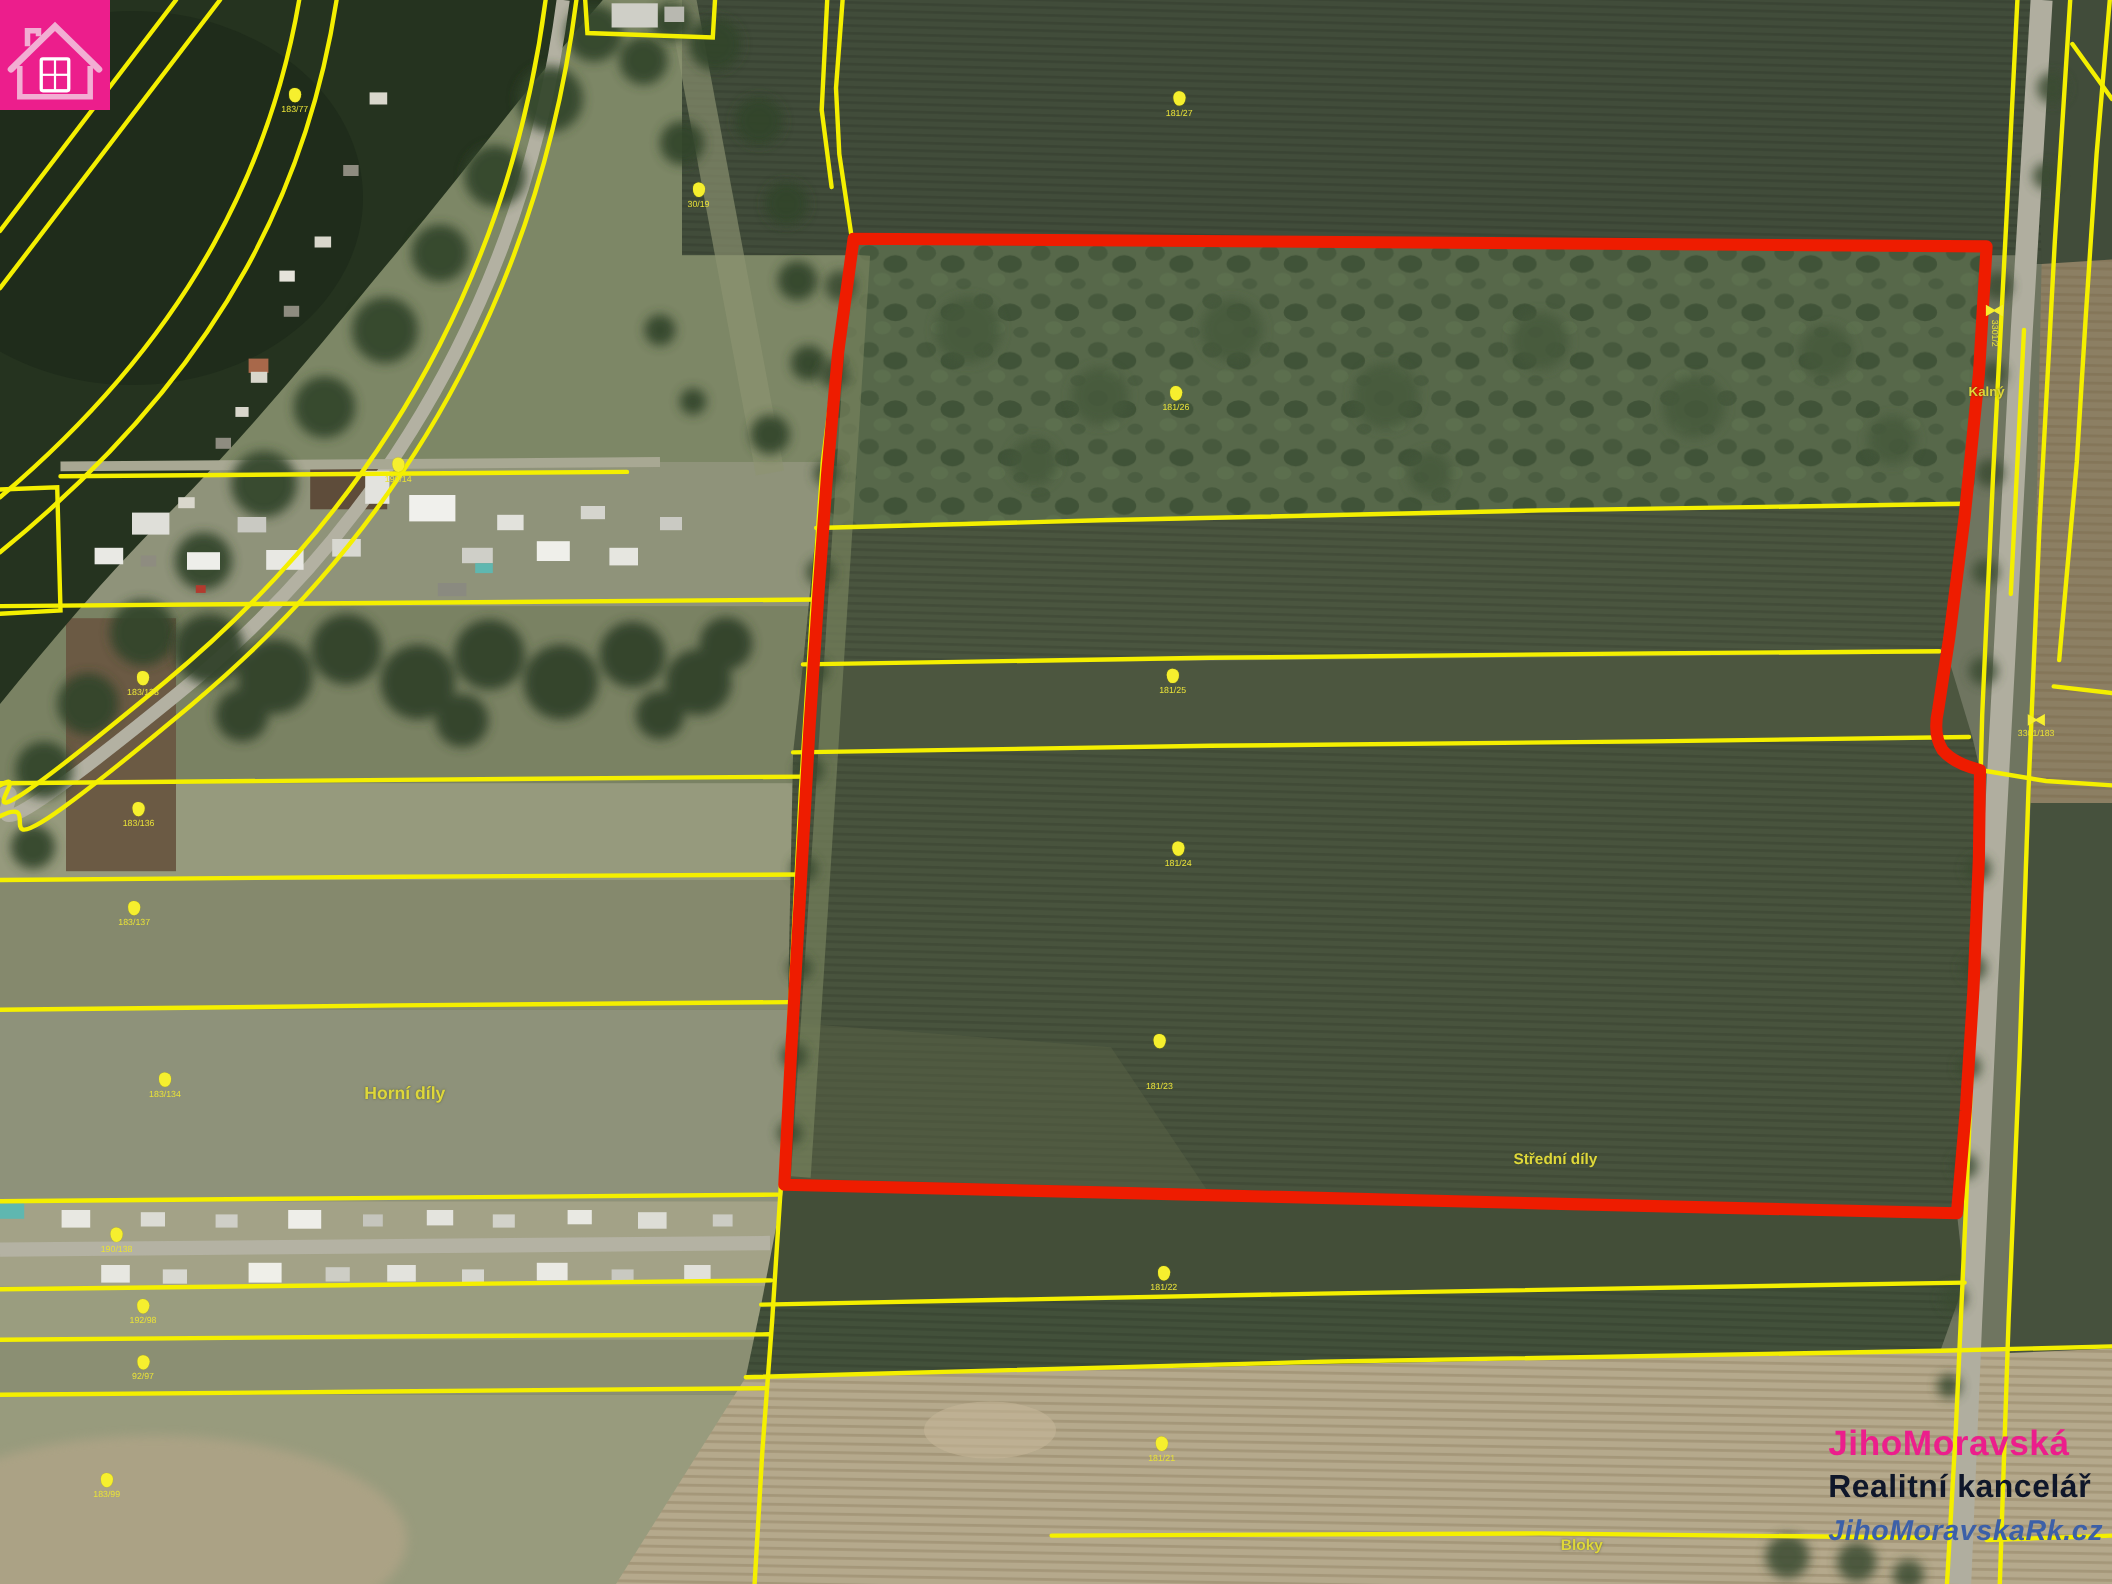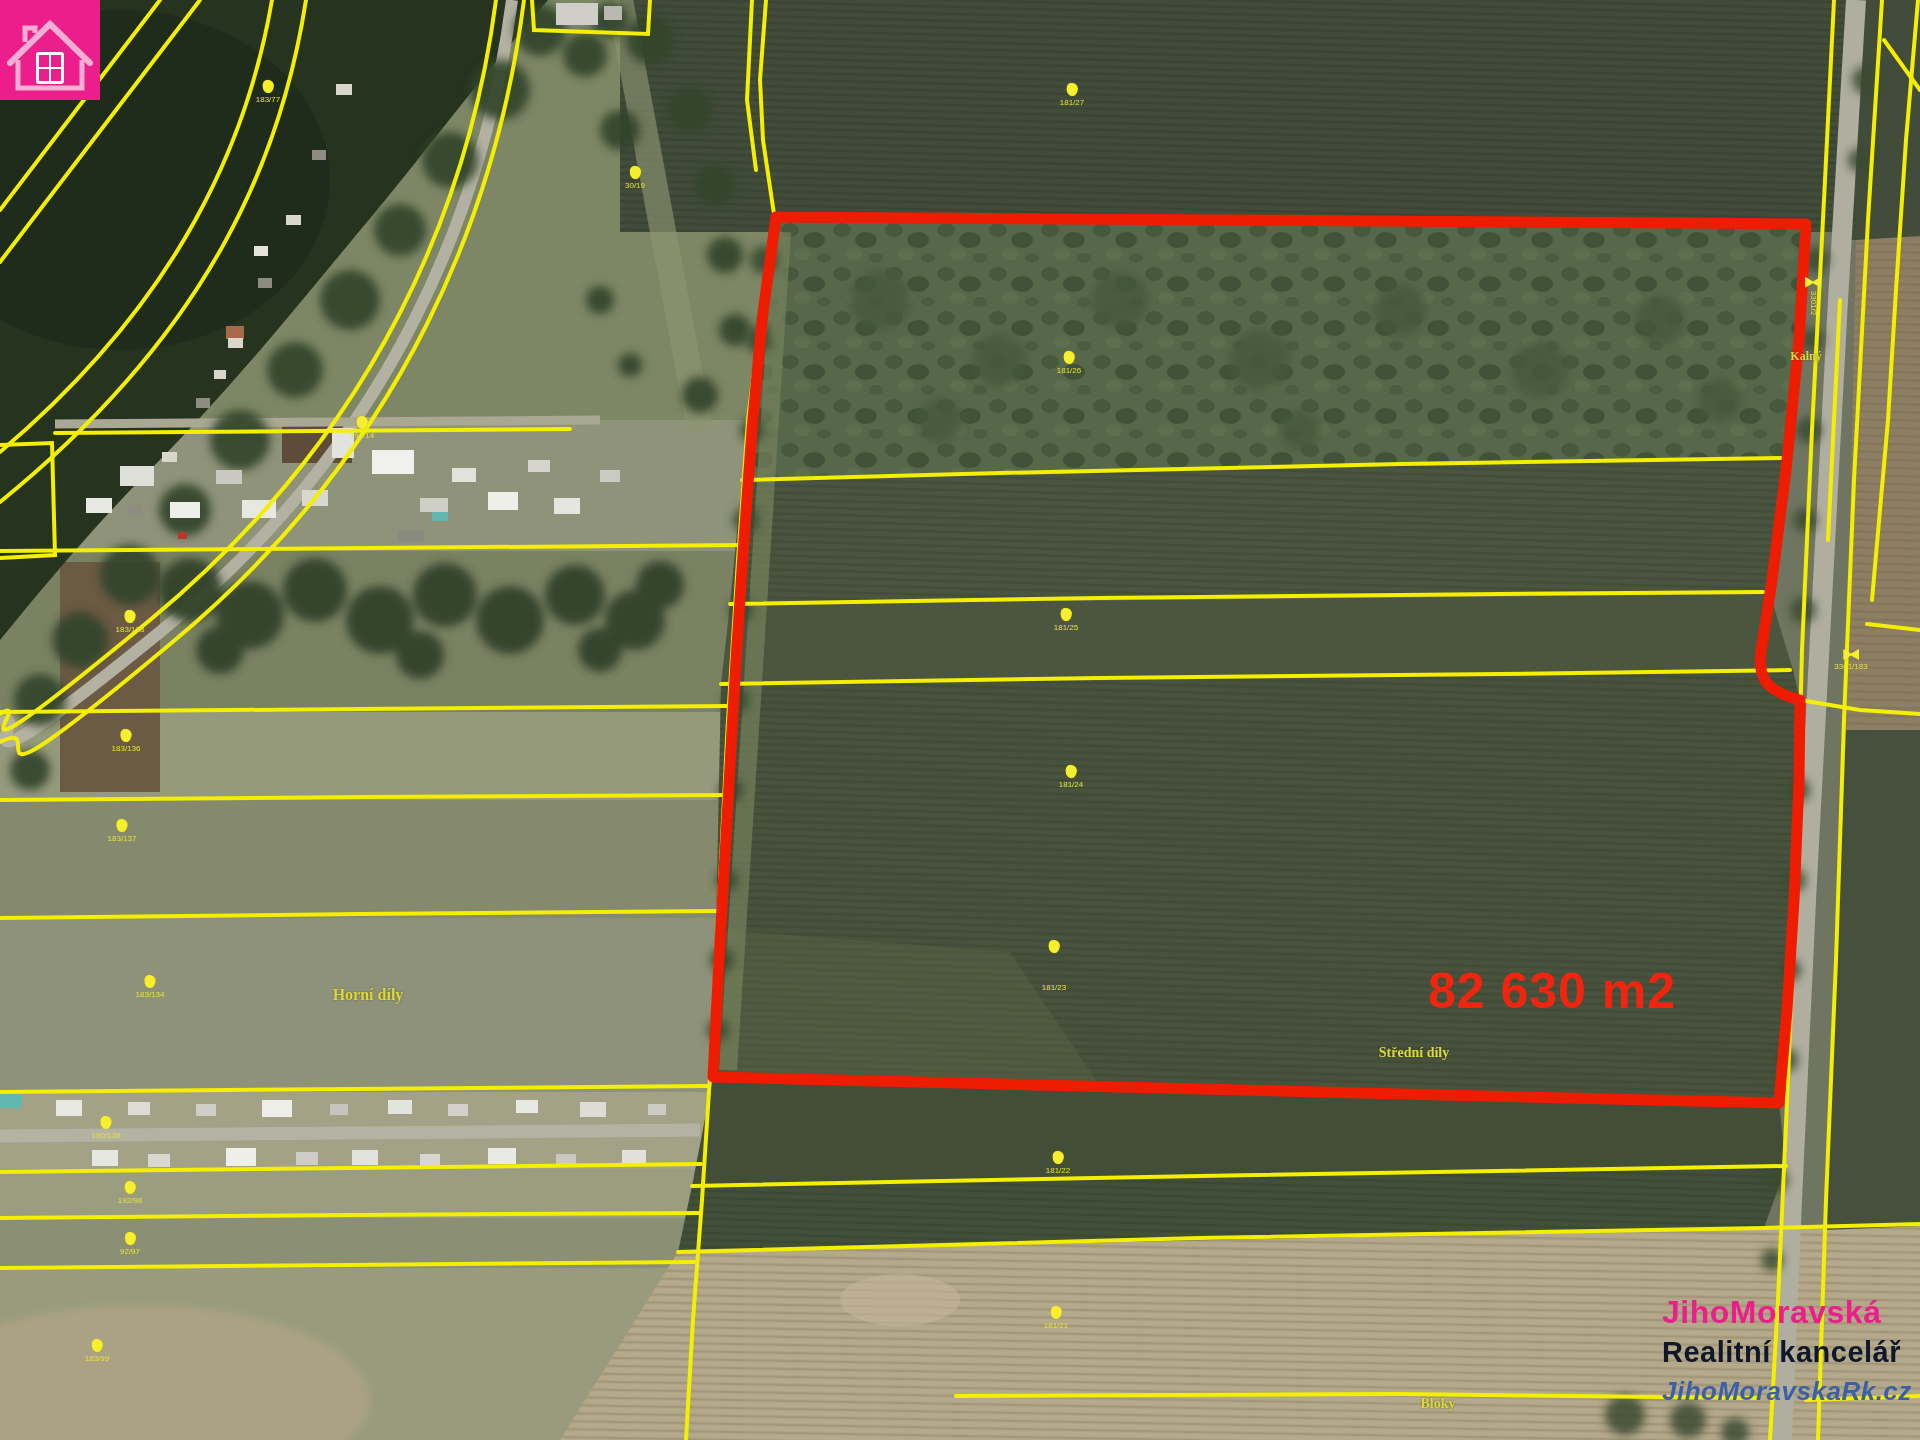--- a/index.html
+++ b/index.html
@@ -1,21 +1,21 @@
 <!DOCTYPE html>
 <html><head>
 <meta charset="utf-8">
 <style>
   html,body{margin:0;padding:0;background:#222;}
   #stage{position:relative;width:1920px;height:1440px;overflow:hidden;
          font-family:"Liberation Sans",sans-serif;background:#6f7560;}
   #stage svg{position:absolute;left:0;top:0;}
   .overlay{position:absolute;left:0;top:0;width:1920px;height:1440px;pointer-events:none;}
   .place-label{position:absolute;font-weight:bold;color:#ded73a;white-space:nowrap;
-               transform:translate(-50%,-50%);text-shadow:0 0 2px rgba(40,50,30,.6);font-family:Liberation Serif, serif;}
+               transform:translate(-50%,-50%);text-shadow:0 0 2px rgba(40,50,30,.6);}
   #area-label{position:absolute;left:1428px;top:962px;font-size:50px;font-weight:bold;
               color:#f1250f;letter-spacing:1px;white-space:nowrap;}
   .pmark{position:absolute;transform:translate(-50%,-50%);display:flex;flex-direction:column;align-items:center;text-align:right;}
   .pmark .dot{width:11px;height:13px;background:#f6ef2e;
               border-radius:45% 55% 50% 50%/40% 45% 60% 55%;box-shadow:0 0 1px #b8b400;}
   .pmark .bowtie{width:16px;height:11px;background:#f6ef2e;
               clip-path:polygon(0 0,50% 42%,100% 0,100% 100%,50% 58%,0 100%);}
   .pmark .plabel{margin-top:2px;font-size:8px;line-height:9px;color:#e8e139;white-space:nowrap;}
   .pmark .plabel.vert{writing-mode:vertical-rl;margin-top:3px;}
   
@@ -289,21 +289,20 @@
   </g>
 
   <path d="M776,217 L1806,224 L1799,340 L1786,470 L1772,580 L1762,645
            Q1757,668 1766,682 Q1776,694 1800,700
            L1799,780 L1794,900 L1787,1010 L1779,1103
            L1400,1094 L1000,1084 L713,1077
            L719,960 L727,820 L736,660 L744,540 L752,430 L762,320 Z" fill="none" stroke="#ee1c00" stroke-width="11" stroke-linejoin="round"></path>
 </svg>
 
 <div class="overlay" id="labels-layer">
-  <div id="area-label" style="color: rgb(241, 37, 15);">82 630 m2</div>
 <div class="place-label" style="left: 368px; top: 995px; font-size: 16px;">Horní díly</div>
       <div class="place-label" style="left: 1414px; top: 1053px; font-size: 14px;">Střední díly</div>
       <div class="place-label" style="left: 1438px; top: 1404px; font-size: 14px;">Bloky</div>
       <div class="place-label" style="left: 1806px; top: 356px; font-size: 12px;">Kalný</div>
       <div class="pmark" style="left: 268px; top: 92px;">
         <span class="dot"></span>
         <span class="plabel">183/77</span>
       </div>
       <div class="pmark" style="left: 635px; top: 178px;">
         <span class="dot"></span>

